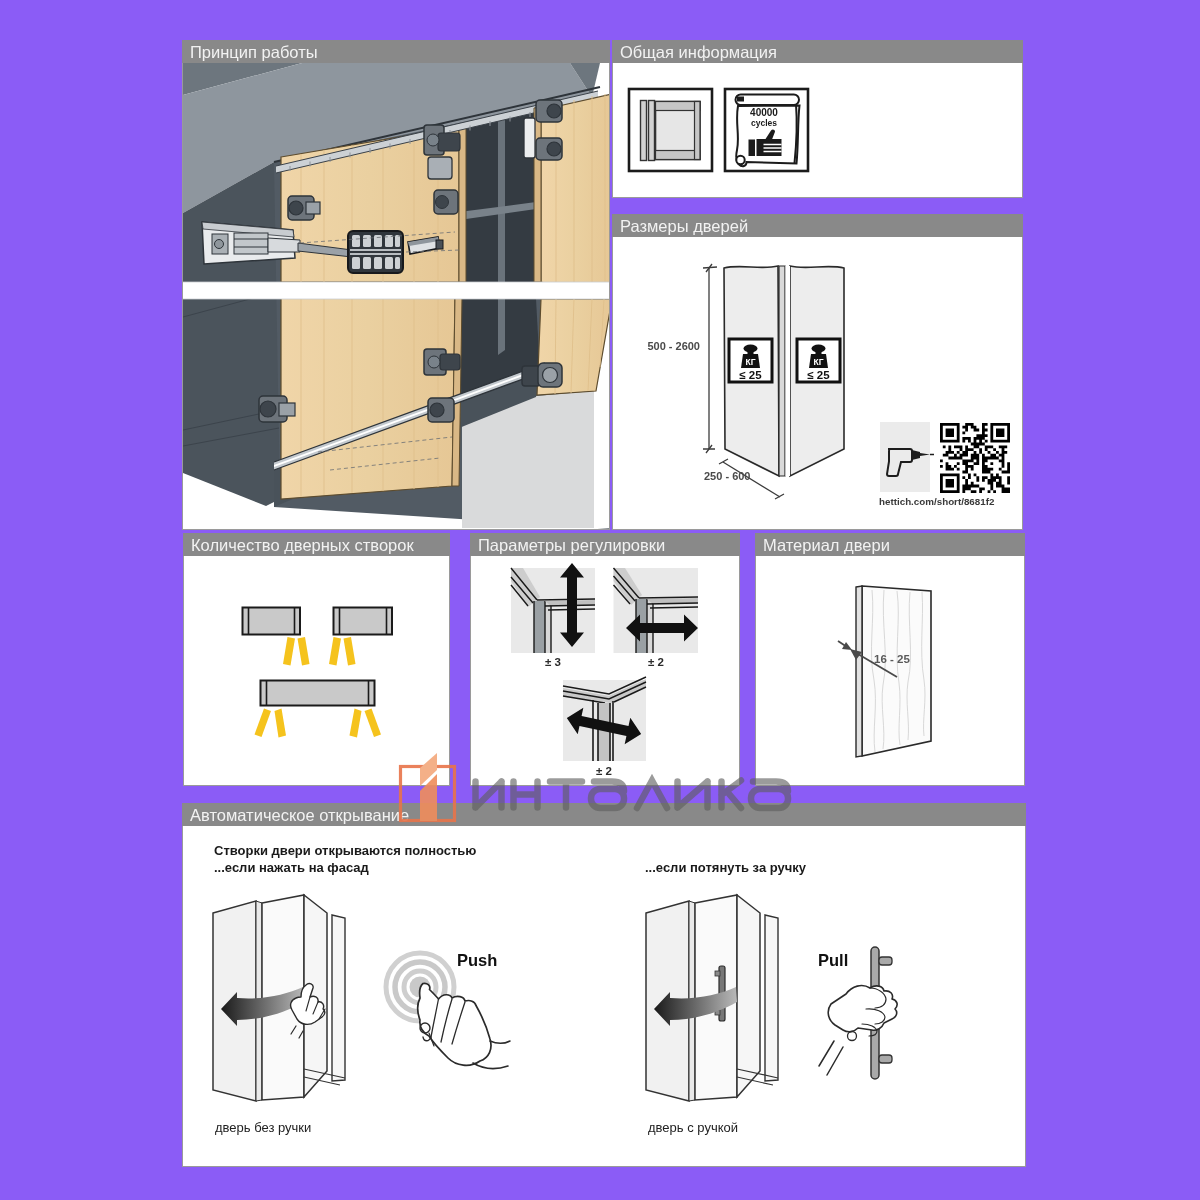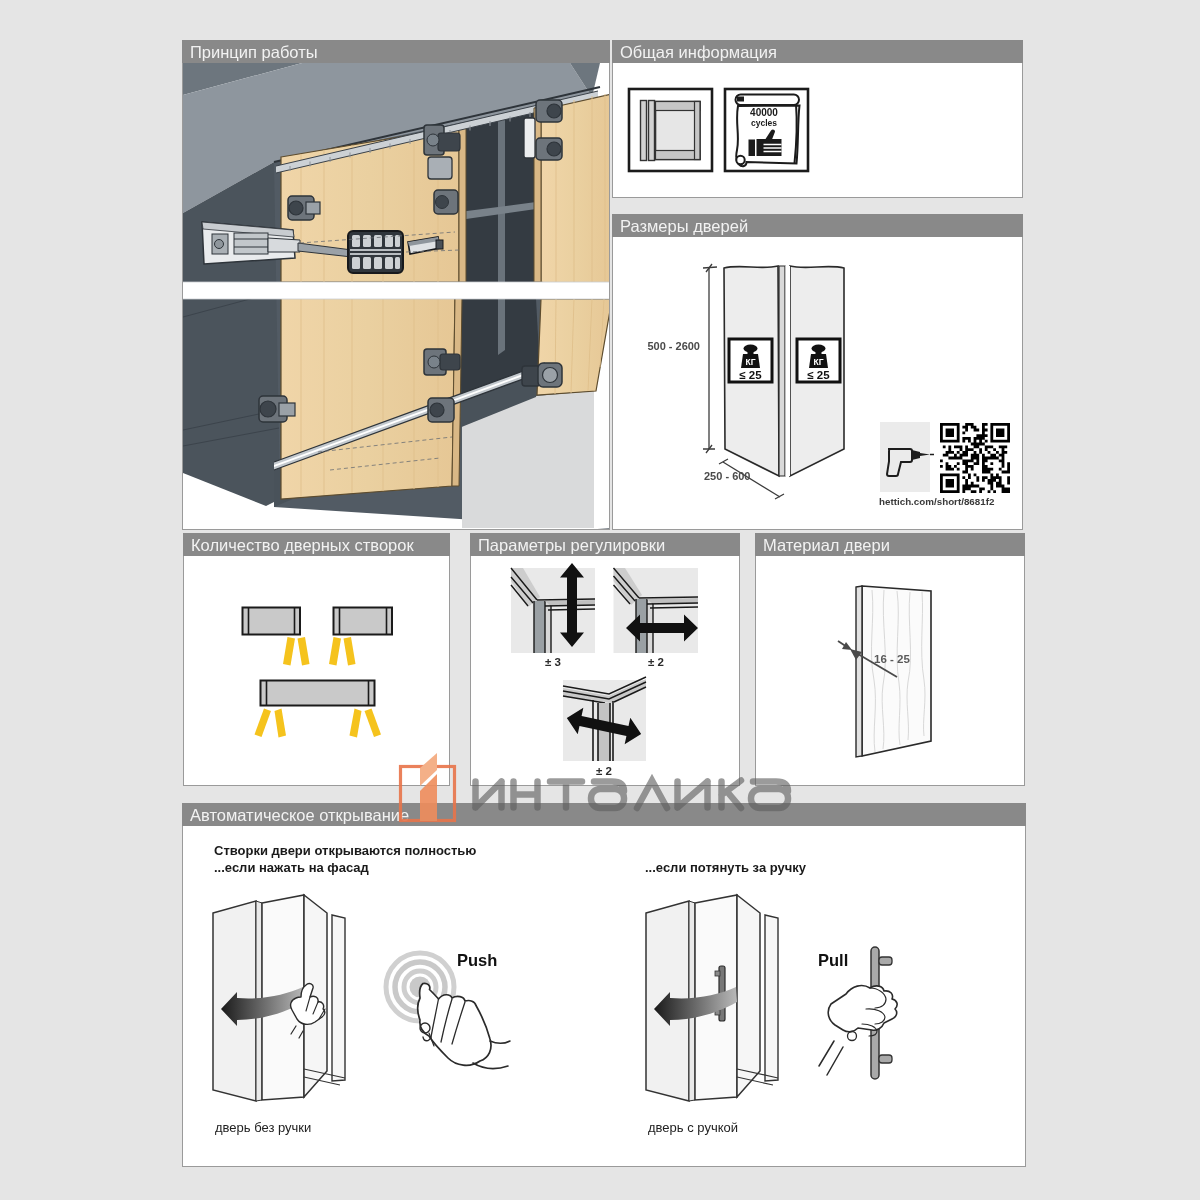--- a/index.html
+++ b/index.html
@@ -1,16 +1,16 @@
 <!DOCTYPE html>
 <html><head>
 <meta charset="utf-8">
 <style>
   html,body{margin:0;padding:0;background:#ffffff;}
-  #page{position:relative;width:1200px;height:1200px;background:#e5e5e5;overflow:hidden;
+  #page{position:relative;width:1200px;height:1200px;background:#8b5cf6;overflow:hidden;
         font-family:"Liberation Sans", sans-serif;}
   svg text{font-family:"Liberation Sans", sans-serif;}
 </style>
 </head>
 <body>
 <div id="page">
 <svg width="1200" height="1200" viewBox="0 0 1200 1200">
 
 <g>
   <rect x="182.5" y="40.5" width="427" height="489" fill="#ffffff" stroke="#9a9a9a" stroke-width="1"></rect>

